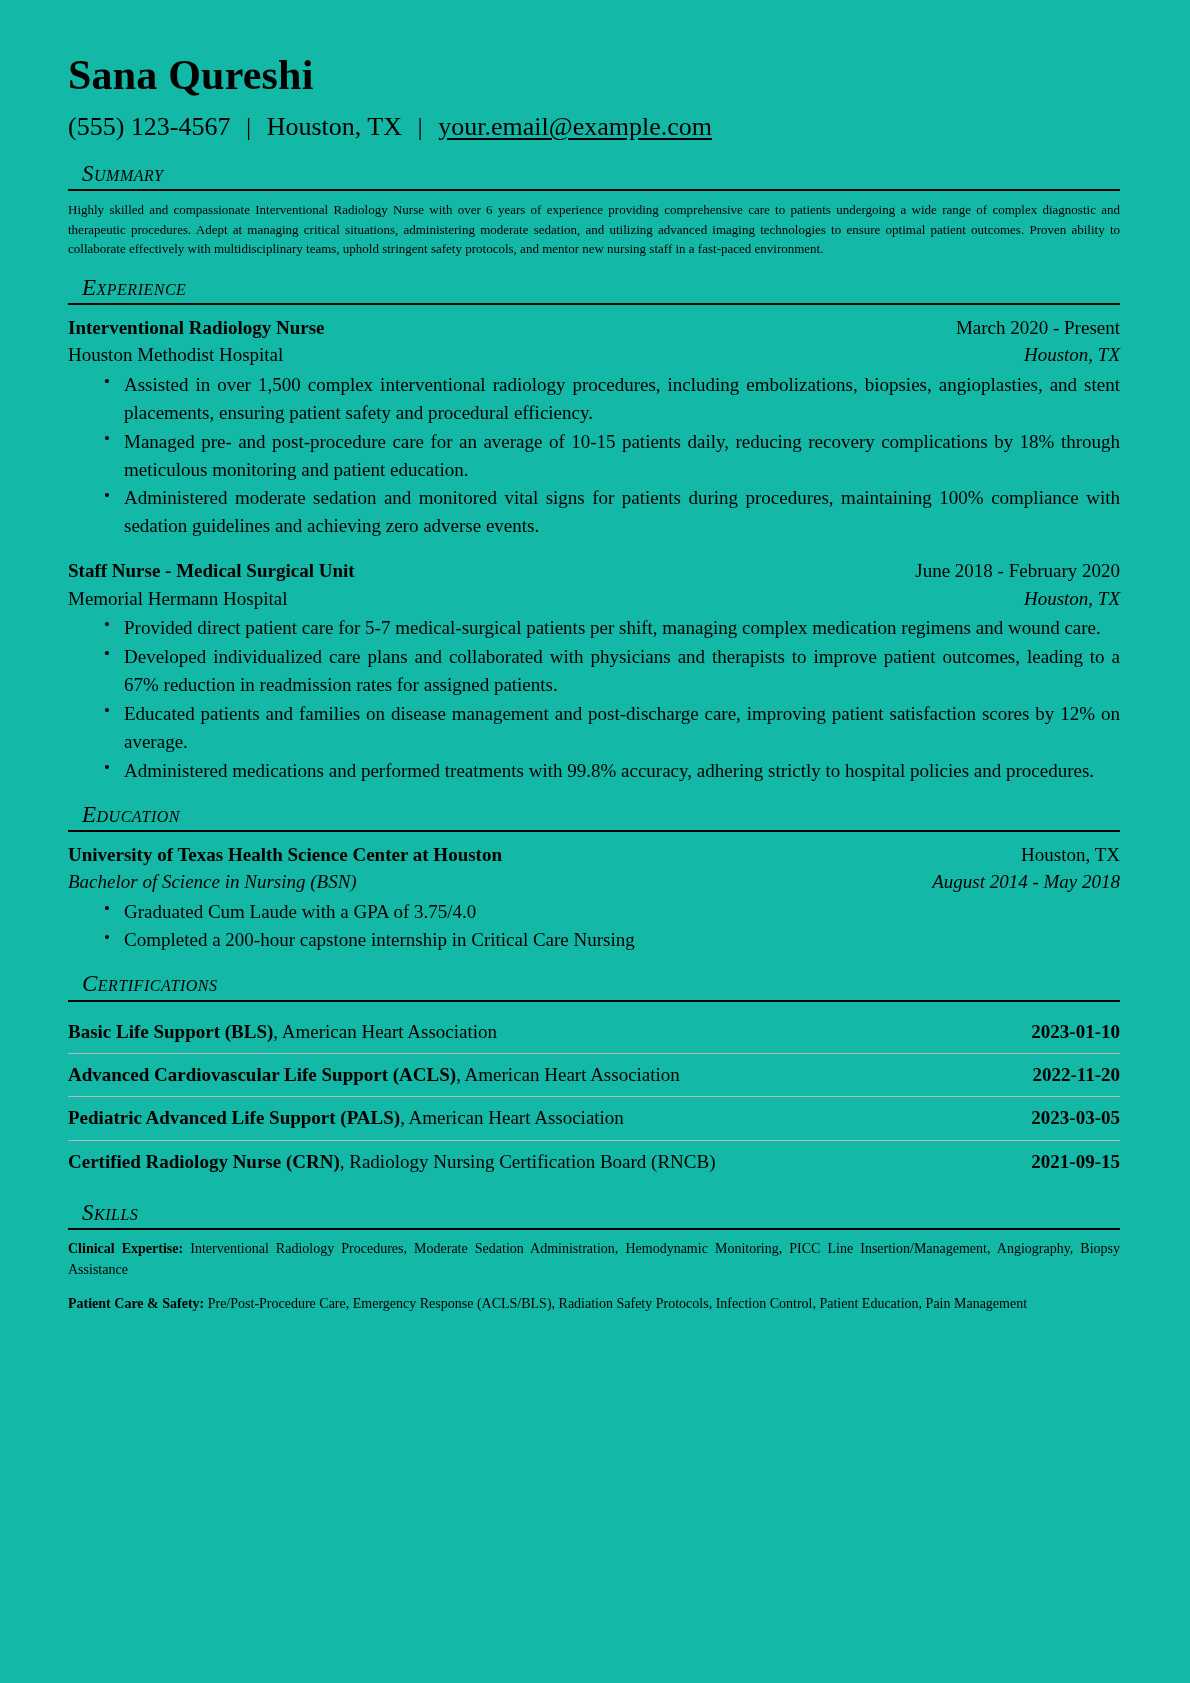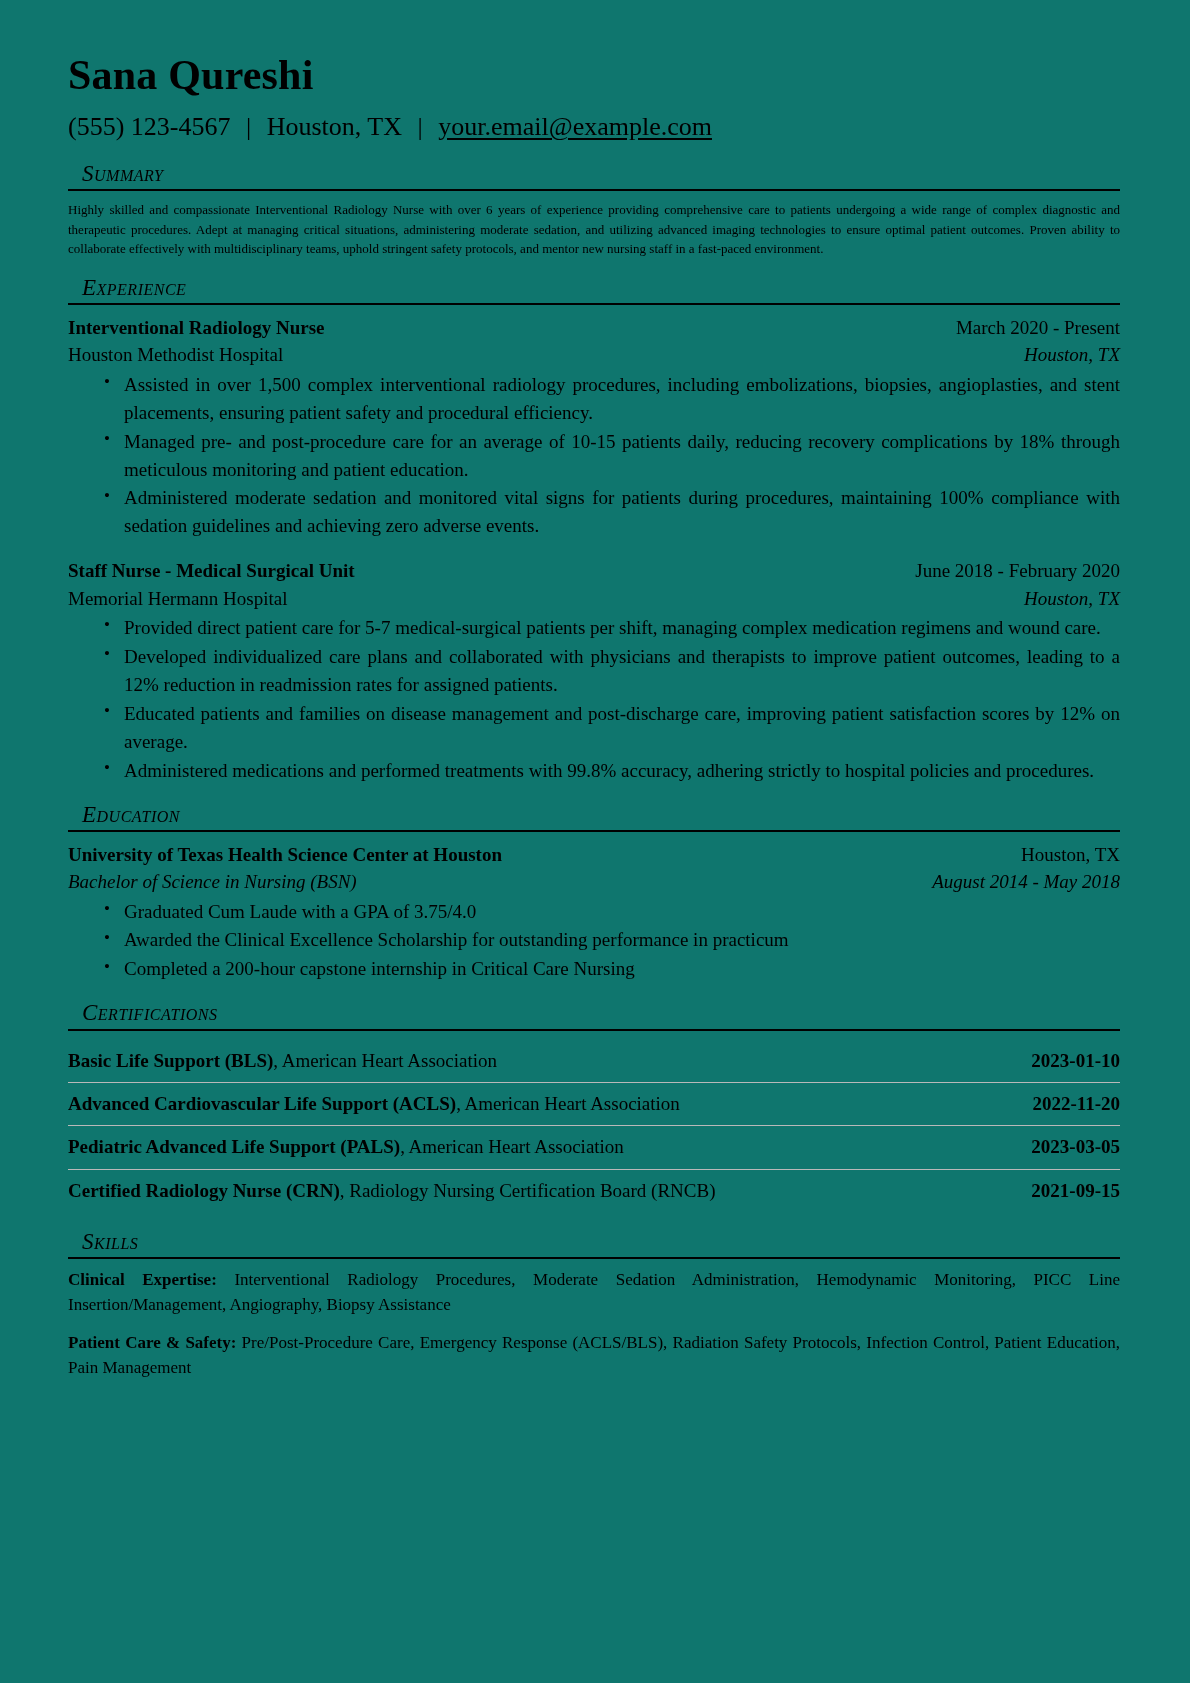--- a/index.html
+++ b/index.html
@@ -9,21 +9,21 @@
     background: #ffffff;
   }
   body {
     font-family: "Liberation Serif", "DejaVu Serif", serif;
     color: #000000;
   }
   .page {
     width: 1190px;
     min-height: 1683px;
     margin: 0 auto;
-    background: #0f766e;
+    background: #14b8a6;
     box-sizing: border-box;
     padding: 44px 70px 40px 68px;
     position: relative;
   }
 
   
   .name {
     font-size: 42px;
     font-weight: bold;
     letter-spacing: 0.2px;
@@ -146,21 +146,21 @@
   .cert-row .cert-left { text-align: left; }
   .cert-row .cert-right {
     text-align: right;
     white-space: nowrap;
     padding-left: 18px;
     font-weight: bold;
   }
 
   
   .skill-line {
-    font-size: 17px;
+    font-size: 14px;
     line-height: 1.47;
     text-align: justify;
     hyphens: auto;
     -webkit-hyphens: auto;
     margin: 0;
   }
   .skill-line + .skill-line {
     margin-top: 13px;
   }
 </style>
@@ -209,21 +209,21 @@
           <div class="entry-row">
             <span class="left b">Staff Nurse - Medical Surgical Unit</span>
             <span class="right">June 2018 - February 2020</span>
           </div>
           <div class="entry-row">
             <span class="left">Memorial Hermann Hospital</span>
             <span class="right i">Houston, TX</span>
           </div>
           <ul class="bullets">
             <li>Provided direct patient care for 5-7 medical-surgical patients per shift, managing complex medication regimens and wound care.</li>
-            <li>Developed individualized care plans and collaborated with physicians and therapists to improve patient outcomes, leading to a 12% reduction in readmission rates for assigned patients.</li>
+            <li>Developed individualized care plans and collaborated with physicians and therapists to improve patient outcomes, leading to a 67% reduction in readmission rates for assigned patients.</li>
             <li>Educated patients and families on disease management and post-discharge care, improving patient satisfaction scores by 12% on average.</li>
             <li>Administered medications and performed treatments with 99.8% accuracy, adhering strictly to hospital policies and procedures.</li>
           </ul>
         </div>
       </div>
   </div>
 
   <div class="section">
     <div class="section-title">Education</div>
     <hr class="rule">
@@ -232,21 +232,20 @@
           <div class="entry-row">
             <span class="left b">University of Texas Health Science Center at Houston</span>
             <span class="right">Houston, TX</span>
           </div>
           <div class="entry-row">
             <span class="left i">Bachelor of Science in Nursing (BSN)</span>
             <span class="right i">August 2014 - May 2018</span>
           </div>
           <ul class="bullets">
             <li>Graduated Cum Laude with a GPA of 3.75/4.0</li>
-            <li>Awarded the Clinical Excellence Scholarship for outstanding performance in practicum</li>
             <li>Completed a 200-hour capstone internship in Critical Care Nursing</li>
           </ul>
         </div>
       </div>
   </div>
 
   <div class="section">
     <div class="section-title">Certifications</div>
     <hr class="rule">
     <div id="certifications-list">

